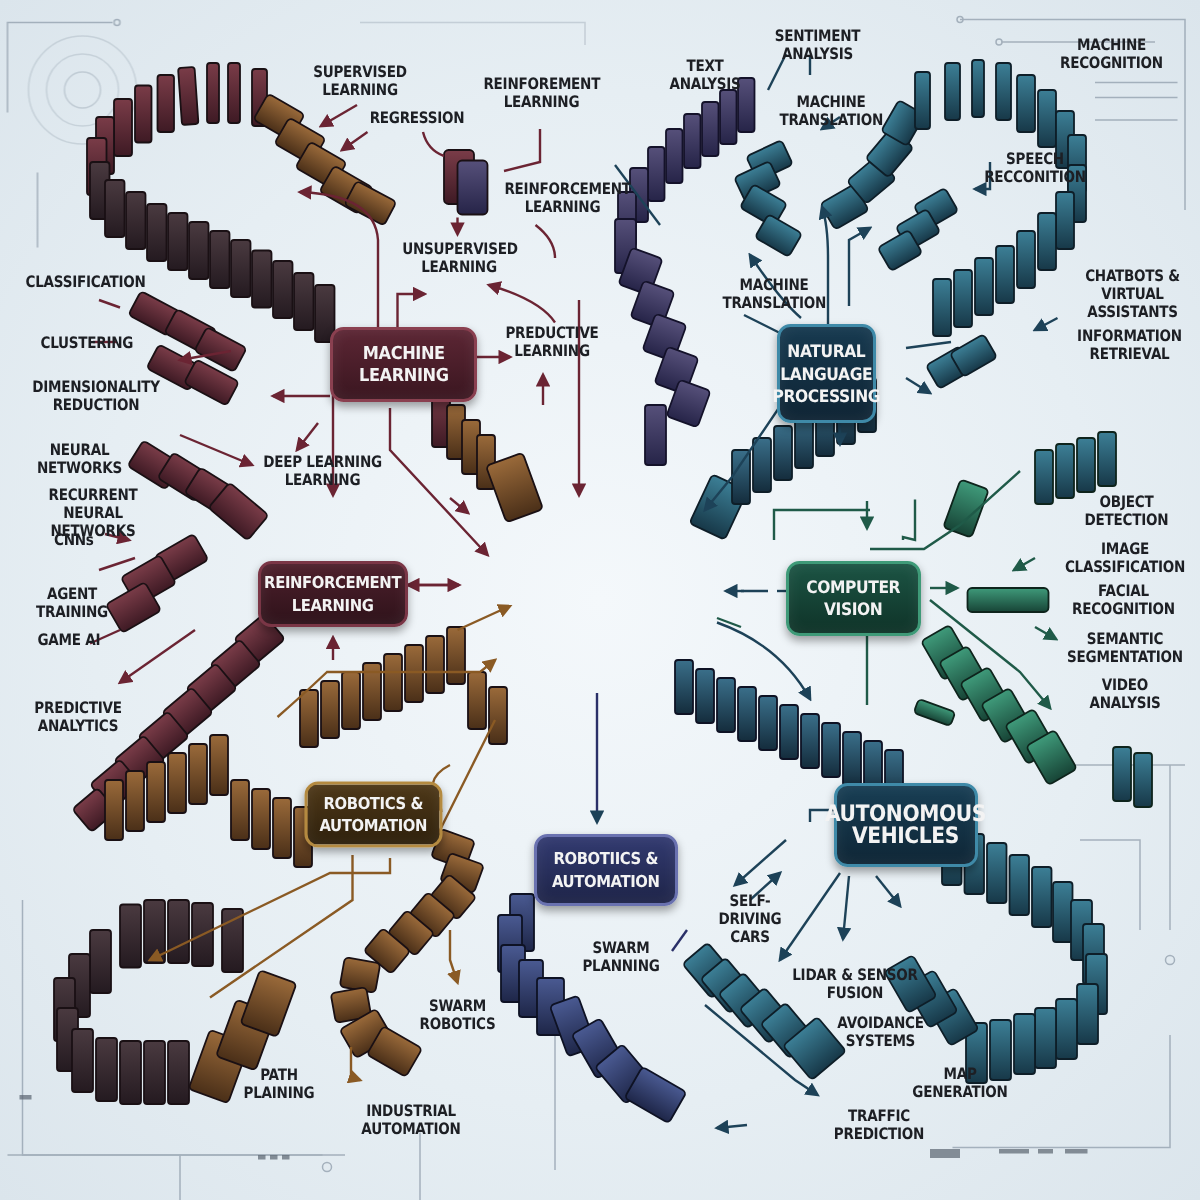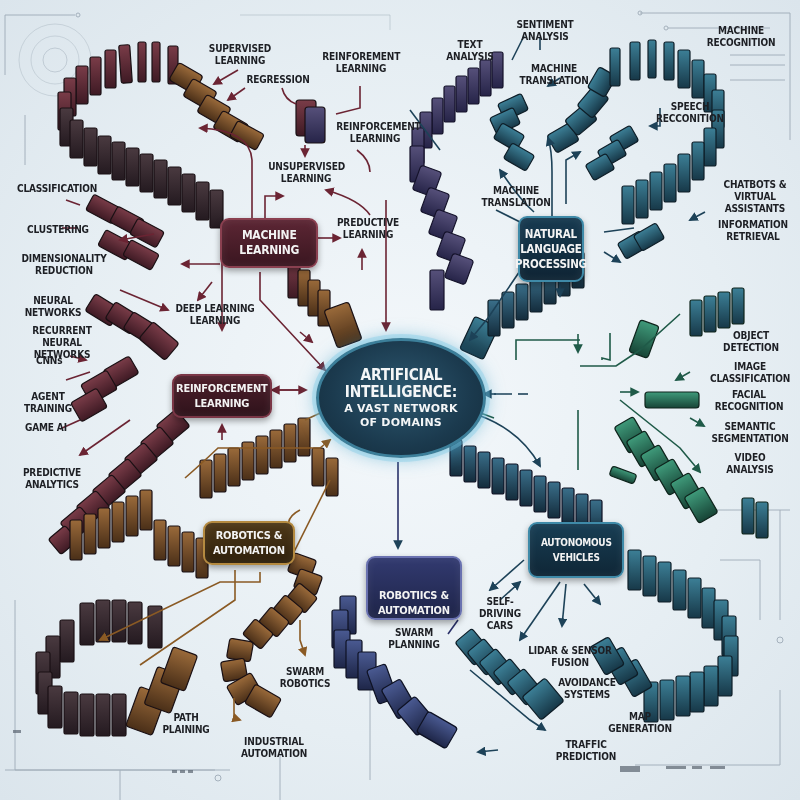--- a/index.html
+++ b/index.html
@@ -516,43 +516,41 @@
   <div class="hub" style="left:172px; top:374px; width:100px; height:44px; background:linear-gradient(#4e202c,#2e121a); border-color:#7a3646; font-size:11px;">
     <span>REINFORCEMENT
 LEARNING</span>
   </div>
 
   <div class="hub" style="left:203px; top:505px; width:92px; height:44px; background:linear-gradient(#4e3818,#2e200c); border-color:#b48a40; font-size:11px;margin-top:16px;">
     <span>ROBOTICS &amp;
 AUTOMATION</span>
   </div>
 
-  <div class="hub" style="left:366px; top:556px; width:96px; height:64px; background:linear-gradient(#323a70,#1e2448); border-color:#6a72b0; font-size:11px;align-items:flex-end;">
+  <div class="hub" style="left:356px; top:556px; width:96px; height:48px; background:linear-gradient(#323a70,#1e2448); border-color:#6a72b0; font-size:11px;">
     <span>ROBOTIICS &amp;
 AUTOMATION</span>
   </div>
 
   <div class="hub" style="left:518px; top:216px; width:66px; height:66px; background:linear-gradient(#173a50,#0f2434); border-color:#3f8aa8; font-size:11.5px;">
     <span>NATURAL
 LANGUAGE
 PROCESSING</span>
   </div>
 
-
-  <div class="hub" style="left:528px; top:522px; width:96px; height:56px; background:linear-gradient(#183e54,#0f2636); border-color:#3f8aa8; font-size:10px;">
+  <div class="hub" style="left:524px; top:374px; width:90px; height:50px; background:linear-gradient(#1c5444,#0f3328); border-color:#3f9a78; font-size:11.5px;">
+    <span>COMPUTER
+VISION</span>
+  </div>
+
+  <div class="hub" style="left:556px; top:522px; width:96px; height:56px; background:linear-gradient(#183e54,#0f2636); border-color:#3f8aa8; font-size:15px;">
     <span>AUTONOMOUS
 VEHICLES</span>
   </div>
 
-  <div class="center">
-    <div class="t1">ARTIFICIAL</div>
-    <div class="t1">INTELLIGENCE:</div>
-    <div class="t2">A VAST NETWORK</div>
-    <div class="t2">OF DOMAINS</div>
-  </div>
 
   <div class="label" style="left:200px; top:42px; width:80px;">SUPERVISED
 LEARNING</div>
   <div class="label" style="left:238px; top:73px; width:80px;">REGRESSION</div>
   <div class="label" style="left:316px; top:50px; width:90px;">REINFOREMENT
 LEARNING</div>
   <div class="label" style="left:330px; top:120px; width:90px;">REINFORCEMENT
 LEARNING</div>
   <div class="label" style="left:262px; top:160px; width:88px;">UNSUPERVISED
 LEARNING</div>

